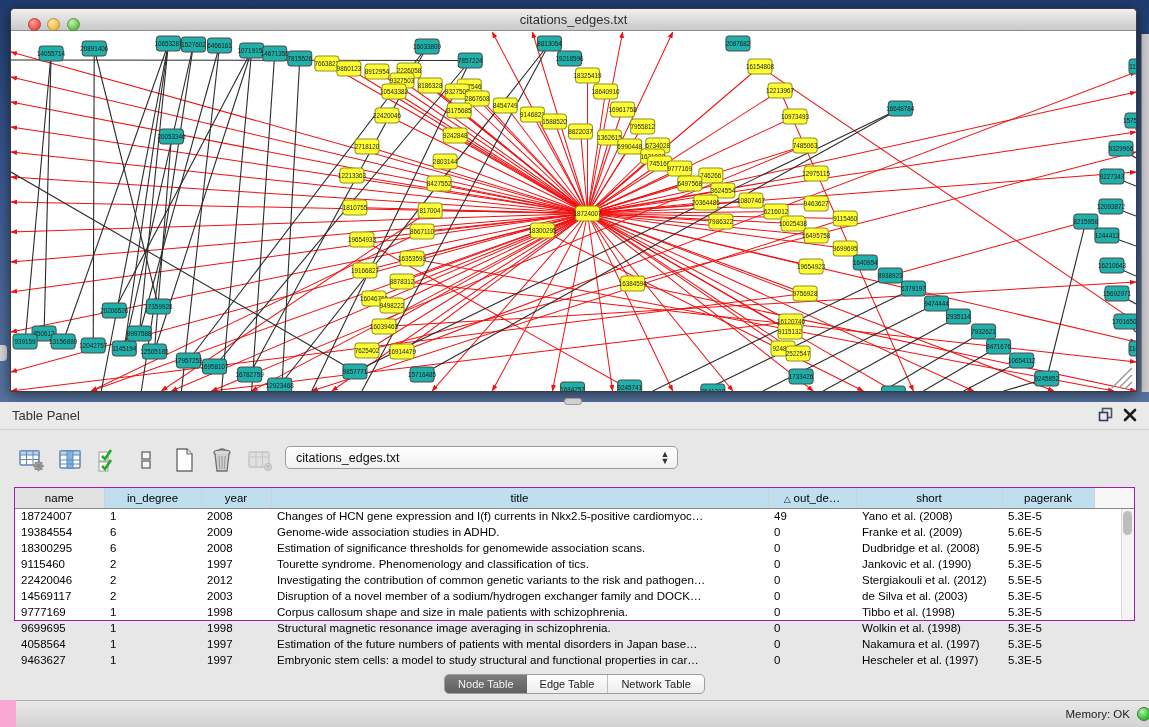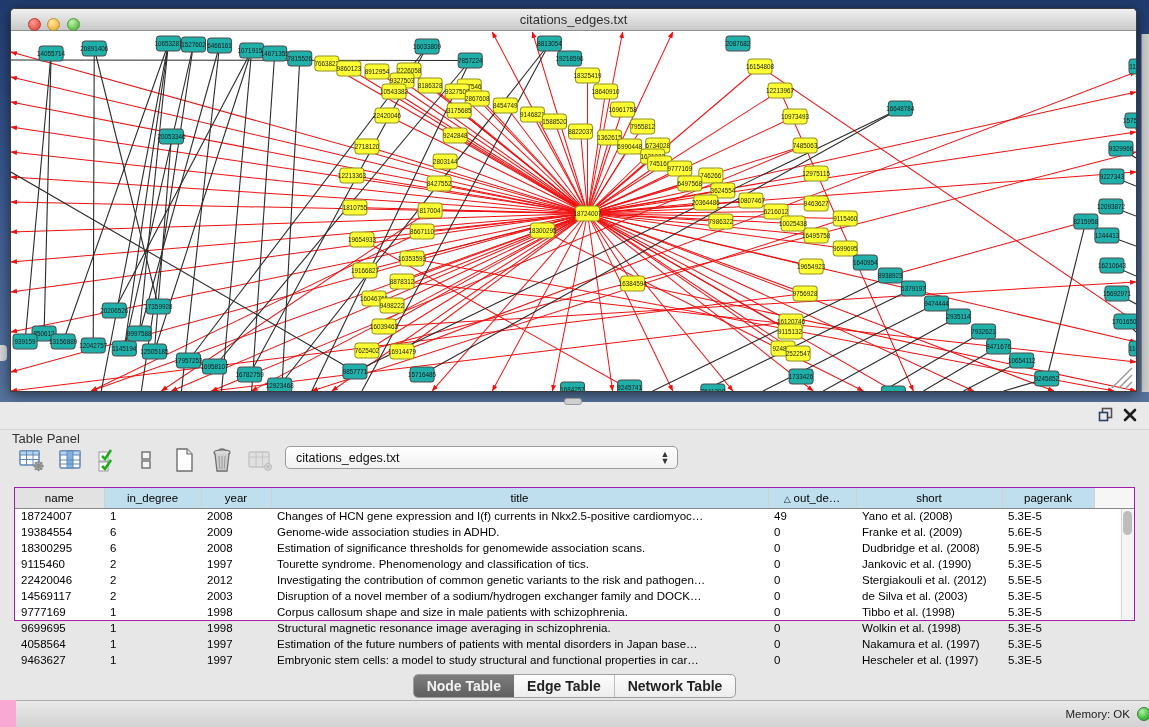--- a/index.html
+++ b/index.html
@@ -21,21 +21,21 @@
   .tl{position:absolute;top:9px;width:13px;height:13px;border-radius:50%;}
   .tl.red{left:17px;background:radial-gradient(circle at 35% 30%,#ff9d95,#ec5f55 60%,#c93c30);border:1px solid #b23b30;}
   .tl.yel{left:36px;background:radial-gradient(circle at 35% 30%,#ffe9a8,#f5bf4f 60%,#d79e2d);border:1px solid #c08e2c;}
   .tl.grn{left:56px;background:radial-gradient(circle at 35% 30%,#c4f2b1,#6ec959 60%,#47a233);border:1px solid #4b9a34;}
   .canvas-wrap{position:absolute;left:0;top:23px;right:0;bottom:0;background:#fff;}
   svg.graph{width:100%;height:100%;display:block;}
 
   
   .panel{position:absolute;left:0;top:402px;width:1149px;height:298px;background:#E7E7E7;}
   .panel-header{position:relative;height:28px;background:#EAEAEA;border-bottom:1px solid #d4d4d4;}
-  .panel-header .ph-title{position:absolute;left:12px;top:6px;font-size:13px;color:#333;margin-top:23px;}
+  .panel-header .ph-title{position:absolute;left:12px;top:6px;font-size:13px;color:#333;}
   .ph-icons{position:absolute;right:12px;top:5px;display:flex;gap:10px;align-items:center;}
   .splitter-notch{position:absolute;left:564px;top:-4px;width:18px;height:7px;background:#CFCFCF;border:1px solid #9a9a9a;border-radius:3px;}
 
   .toolbar{position:relative;height:57px;}
   .tb-icons{position:absolute;left:18px;top:16px;display:flex;gap:10px;}
   .tb-btn{width:28px;height:28px;display:flex;align-items:center;justify-content:center;background:transparent;border:none;padding:0;}
   .combo{position:absolute;left:285px;top:16px;width:393px;height:23px;border:1px solid #9c9c9c;border-radius:5px;
     background:linear-gradient(180deg,#ffffff,#f1f1f1);display:flex;align-items:center;}
   .combo .combo-text{flex:1;padding-left:10px;font-size:12.5px;color:#111;}
   .combo .combo-arrows{width:18px;text-align:center;font-size:9px;color:#333;line-height:7px;padding-right:6px;}
@@ -46,21 +46,21 @@
     border-bottom:1px solid #8a8a8a;text-align:center;overflow:hidden;white-space:nowrap;}
   table.grid th:first-child{background:#E2E2E2;}
   table.grid th.filler{background:#F6F6F6;border-right:none;}
   table.grid td{height:16px;padding:0 0 0 6px;white-space:nowrap;overflow:hidden;text-overflow:ellipsis;}
   .sort-tri{font-size:9px;color:#123;margin-right:3px;}
   .vscroll{position:absolute;right:1px;top:21px;bottom:1px;width:12px;background:#F4F4F4;border-left:1px solid #d9d9d9;}
   .vthumb{position:absolute;left:1px;top:2px;width:9px;height:24px;background:#bdbdbd;border-radius:5px;}
 
   .tabs-row{position:absolute;left:0;right:0;top:272px;display:flex;justify-content:center;}
   .seg{display:inline-flex;border:1px solid #9e9e9e;border-radius:5px;overflow:hidden;background:linear-gradient(180deg,#FDFDFD,#EDEDED);}
-  .seg-btn{padding:3px 13px;font-size:14px;color:#222;border:none;background:transparent;border-left:1px solid #bdbdbd;font-weight:bold;}
+  .seg-btn{padding:3px 13px;font-size:11px;color:#222;border:none;background:transparent;border-left:1px solid #bdbdbd;}
   .seg-btn:first-child{border-left:none;}
   .seg-btn.sel{background:linear-gradient(180deg,#7d7d7d,#5f5f5f);color:#f3f3f3;border-left:none;}
   .seg-btn.sel + .seg-btn{border-left:none;}
 
   
   .statusbar{position:absolute;left:0;top:700px;width:1149px;height:27px;
     background:linear-gradient(180deg,#E9E9E9,#D2D2D2);border-top:1px solid #aeaeae;
     display:flex;align-items:center;justify-content:flex-end;padding-right:14px;gap:7px;margin-left:16px;}
   .statusbar .mem{font-size:11.5px;color:#222;}
   .led{width:14px;height:14px;border-radius:50%;border:1px solid #2f7d2f;

